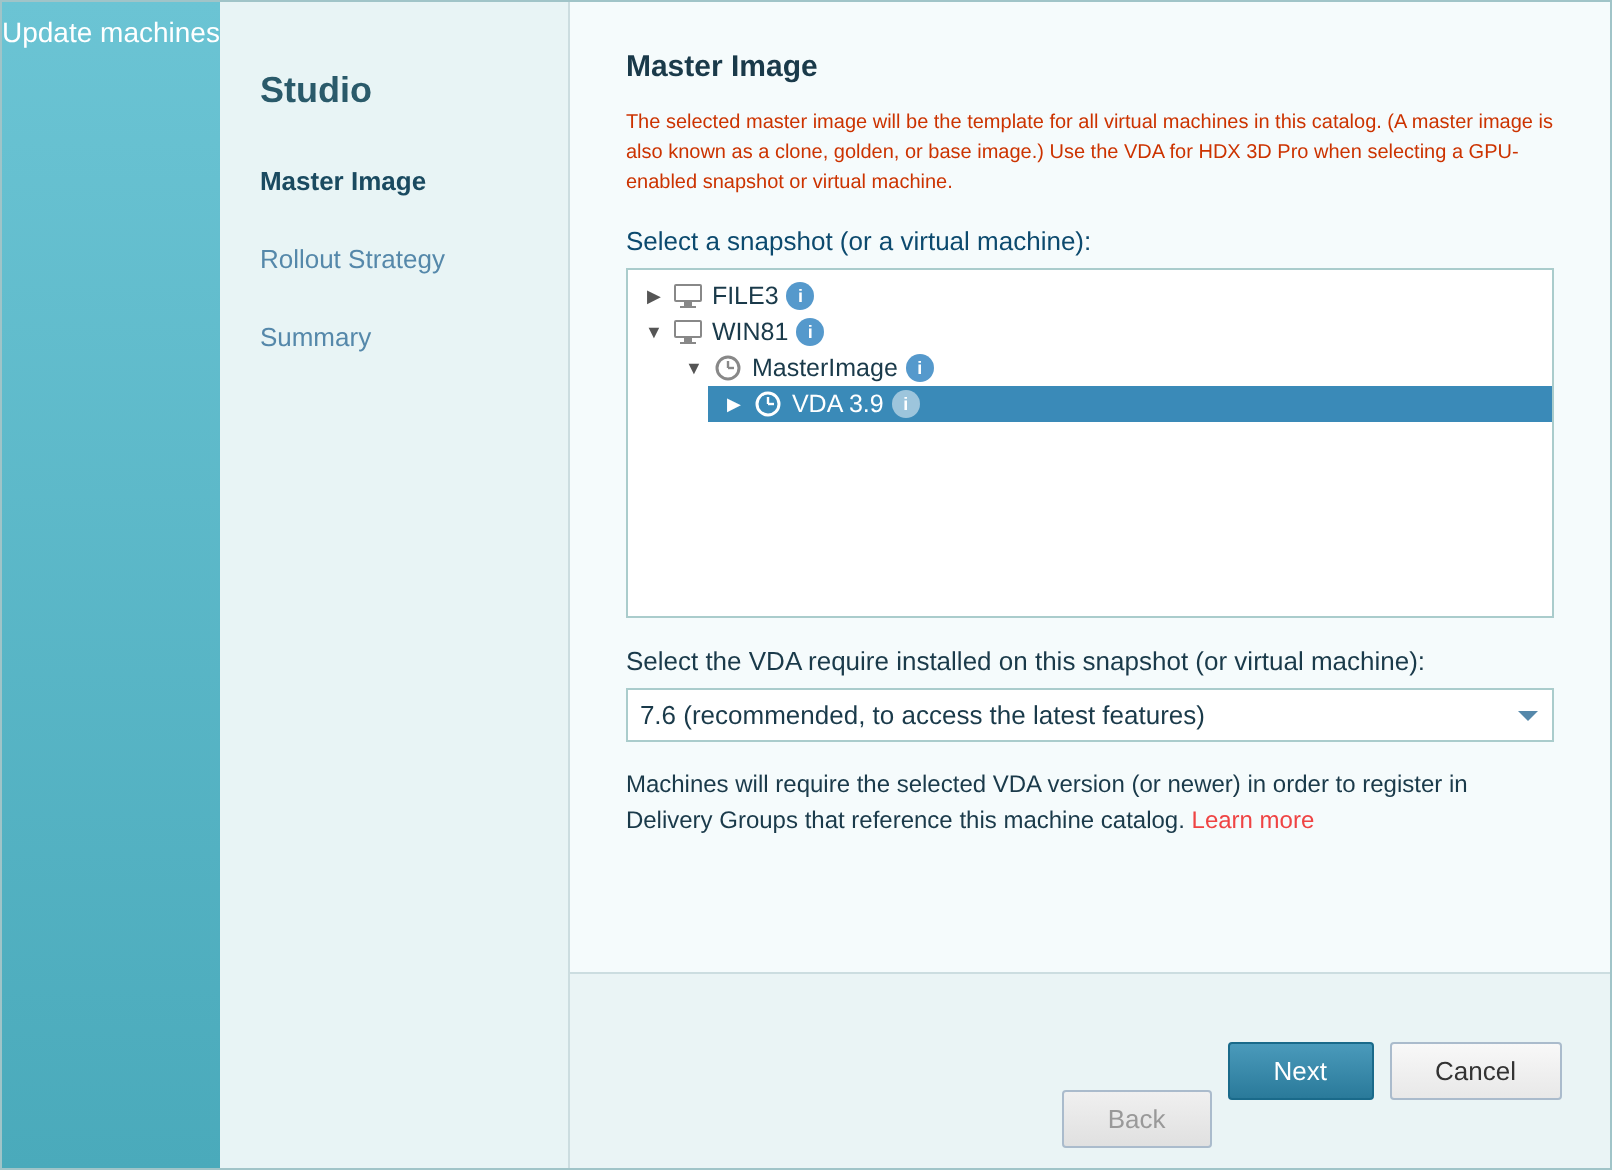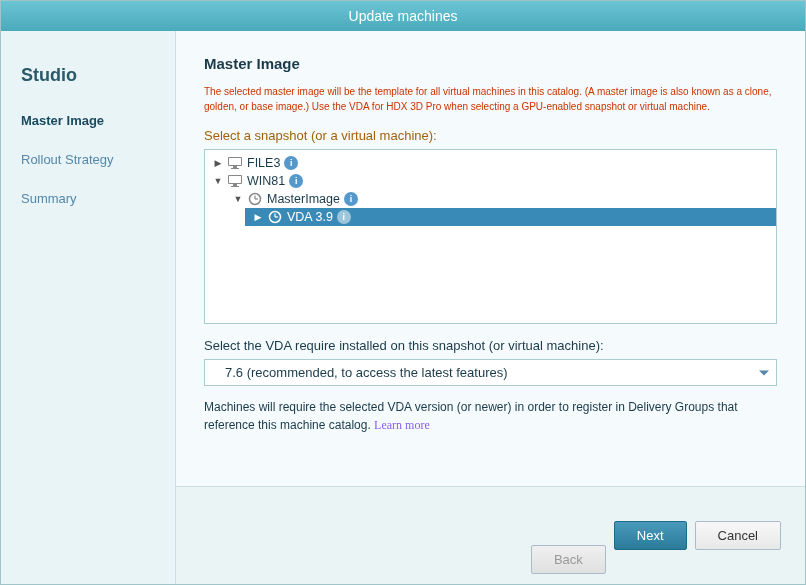--- a/index.html
+++ b/index.html
@@ -12,21 +12,21 @@
       justify-content: center;
       min-height: 100vh;
     }
     .dialog {
       width: 806px;
       height: 585px;
       background: #f0f8f8;
       border: 1px solid #a0c4c8;
       box-shadow: 2px 2px 10px rgba(0,0,0,0.3);
       display: flex;
-      flex-direction: column;
+      flex-direction: row;
     }
     .title-bar {
       background: linear-gradient(to bottom, #6bc4d4, #4aaabb);
       color: white;
       text-align: center;
       padding: 7px 0;
       font-size: 14px;
       font-weight: normal;
     }
     .body {
@@ -74,21 +74,21 @@
       margin-bottom: 12px;
     }
     .description {
       color: #cc3300;
       font-size: 10px;
       line-height: 1.5;
       margin-bottom: 14px;
     }
     .select-label {
       font-size: 13px;
-      color: #a16207;
+      color: #0c4a6e;
       margin-bottom: 6px;
     }
     .tree-container {
       border: 1px solid #aacccc;
       background: white;
       height: 175px;
       margin-bottom: 14px;
       overflow-y: auto;
       padding: 4px 0;
     }
@@ -146,21 +146,21 @@
     .tree-item.selected .info-icon {
       background: rgba(255,255,255,0.5);
     }
     .vda-section-label {
       font-size: 13px;
       color: #1a3a4a;
       margin-bottom: 6px;
     }
     .vda-dropdown {
       width: 100%;
-      padding: 5px 20px;
+      padding: 5px 6px;
       border: 1px solid #aacccc;
       background: white;
       font-size: 13px;
       color: #1a3a4a;
       appearance: none;
       -webkit-appearance: none;
       cursor: pointer;
       position: relative;
     }
     .dropdown-wrapper {
@@ -179,23 +179,22 @@
       border-top: 5px solid #5588aa;
       pointer-events: none;
     }
     .footer-text {
       font-size: 12px;
       color: #1a3a4a;
       line-height: 1.5;
       margin-bottom: 6px;
     }
     .learn-more {
-      color: #8b5cf6;
+      color: #ef4444;
       text-decoration: none;
-      font-family: Liberation Serif, serif;
     }
     .btn {
       padding: 6px 22px;
       font-size: 13px;
       border: 1px solid #aabbcc;
       border-radius: 2px;
       cursor: pointer;
       background: linear-gradient(to bottom, #f8f8f8, #e8e8e8);
       color: #333;
     }

